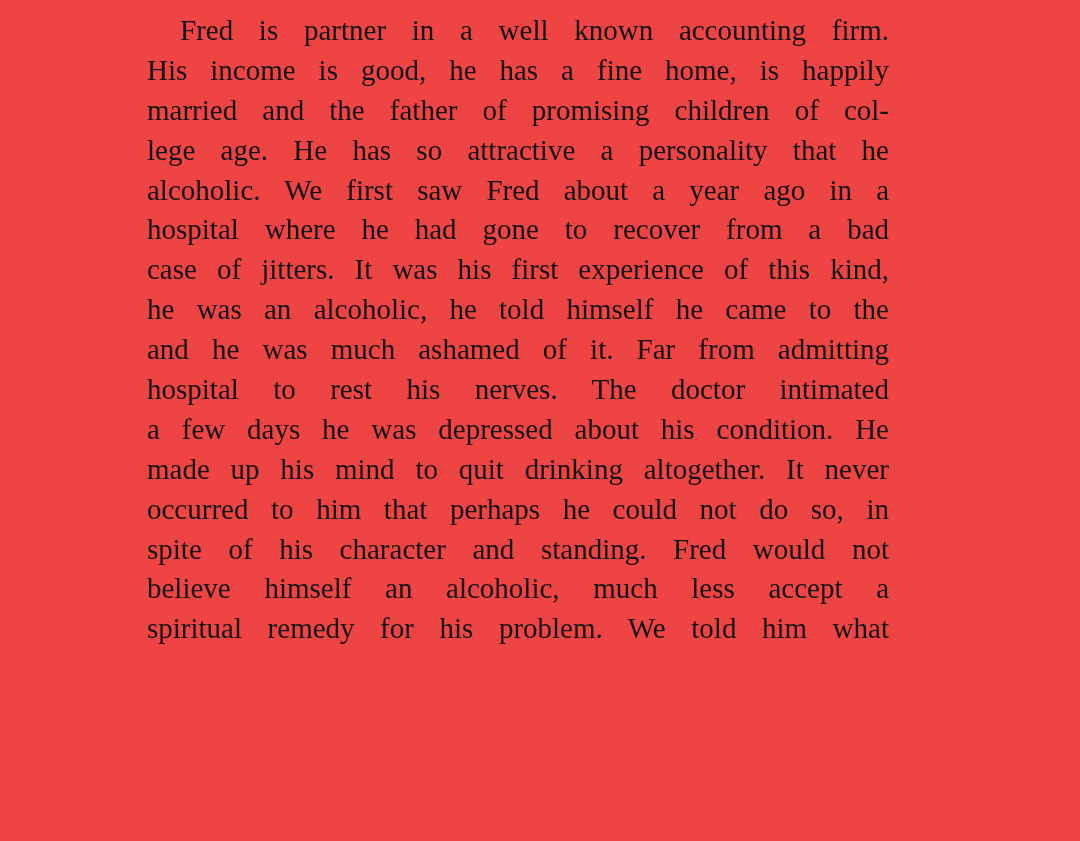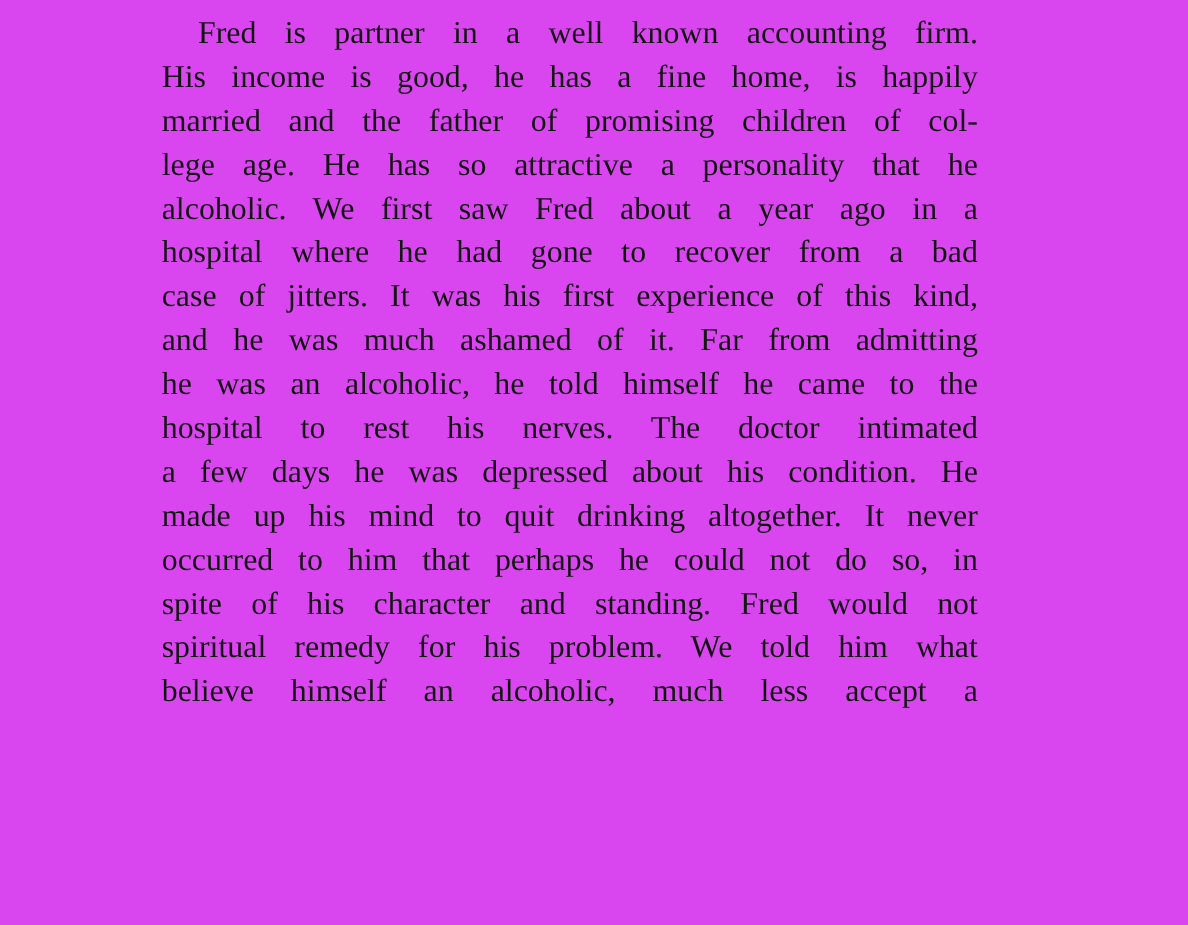--- a/index.html
+++ b/index.html
@@ -10,21 +10,21 @@
   body {
     width: 1080px;
     height: 841px;
     position: relative;
     overflow: hidden;
     font-family: "Liberation Serif", "DejaVu Serif", serif;
   }
   .page {
     position: absolute;
     inset: 0;
-    background: #d946ef;
+    background: #ef4444;
   }
   .text-block {
     position: absolute;
     left: 147px;
     top: 11px;
     width: 742px;
     color: #141414;
     font-size: 29px;
     line-height: 39.9px;
     -webkit-font-smoothing: antialiased;
@@ -45,23 +45,23 @@
 
 <div class="page">
   <div class="text-block">
     <div class="line first-line">Fred is partner in a well known accounting firm.</div>
     <div class="line">His income is good, he has a fine home, is happily</div>
     <div class="line">married and the father of promising children of col-</div>
     <div class="line">lege age. He has so attractive a personality that he</div>
     <div class="line">alcoholic. We first saw Fred about a year ago in a</div>
     <div class="line">hospital where he had gone to recover from a bad</div>
     <div class="line">case of jitters. It was his first experience of this kind,</div>
+    <div class="line">he was an alcoholic, he told himself he came to the</div>
     <div class="line">and he was much ashamed of it. Far from admitting</div>
-    <div class="line">he was an alcoholic, he told himself he came to the</div>
     <div class="line">hospital to rest his nerves. The doctor intimated</div>
     <div class="line">a few days he was depressed about his condition. He</div>
     <div class="line">made up his mind to quit drinking altogether. It never</div>
     <div class="line">occurred to him that perhaps he could not do so, in</div>
     <div class="line">spite of his character and standing. Fred would not</div>
+    <div class="line">believe himself an alcoholic, much less accept a</div>
     <div class="line">spiritual remedy for his problem. We told him what</div>
-    <div class="line">believe himself an alcoholic, much less accept a</div>
   </div>
 </div>
 
 </body></html>

